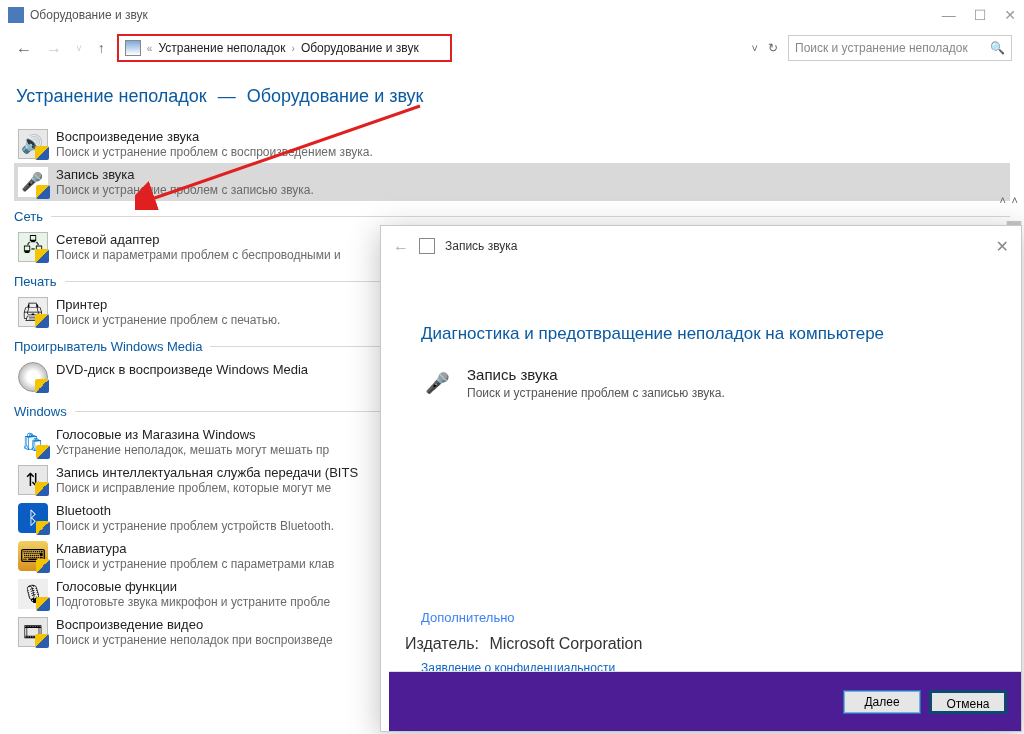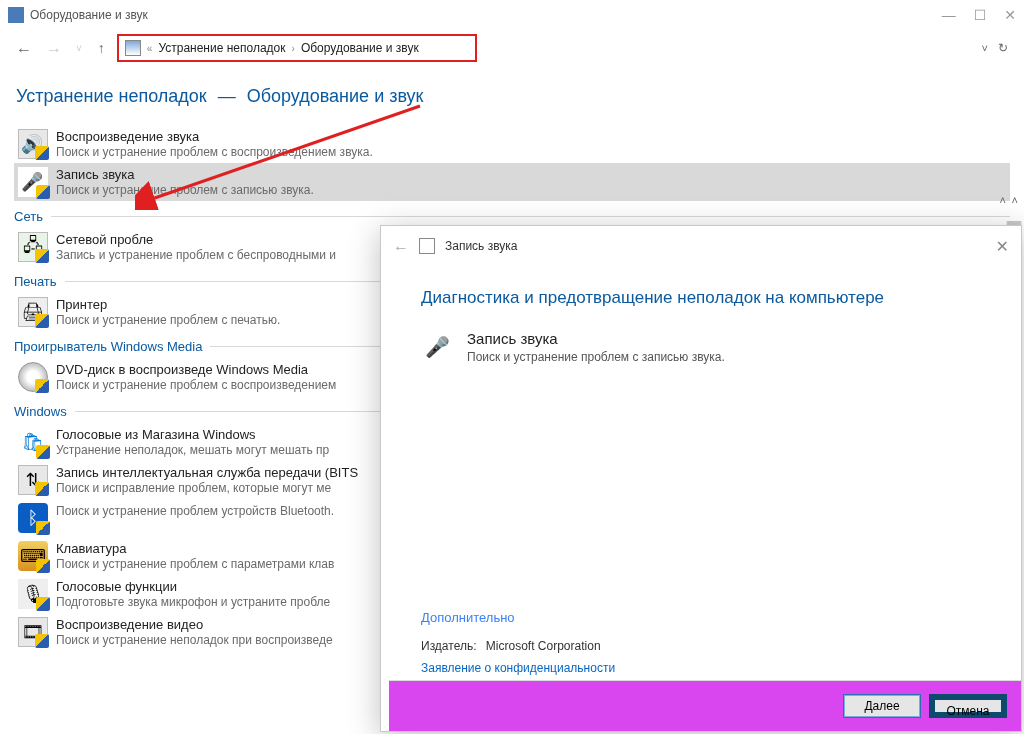--- a/index.html
+++ b/index.html
@@ -56,31 +56,31 @@
 
 .annot-arrow { position:absolute; top: 100px; left: 135px; width: 290px; height: 110px; pointer-events:none; }
 
 .wizard { position:absolute; left:380px; top:225px; right:2px; bottom:2px; background:#fff; border:1px solid #c8c8c8; box-shadow: 0 6px 30px rgba(0,0,0,0.25); }
 .wizard .whead { height: 40px; display:flex; align-items:center; padding:0 12px; gap:10px; }
 .wizard .whead .back { color:#aaa; font-size:16px; }
 .wizard .whead .wicon { width:16px; height:16px; background:#fff; border:1px solid #888; }
 .wizard .whead .wtitle { color:#333; font-size:12px; flex:1; }
 .wizard .whead .wclose { color:#888; font-size:16px; }
 .wizard .wbody { padding: 22px 40px; }
-.wizard .bigtitle { color:#0b5aa0; font-size:17px; margin-bottom: 22px; }
+.wizard .bigtitle { color:#0b5aa0; font-size:17px; margin-bottom: 22px; margin-top: 36px; }
 .wizard .trow { display:flex; gap:12px; align-items:flex-start; }
 .wizard .tricon { width:34px; height:34px; background:#fff; display:flex; align-items:center; justify-content:center; font-size:20px; color:#333; }
 .wizard .trtext .tt { font-size:15px; color:#222; }
 .wizard .trtext .td { font-size:12px; color:#555; margin-top:3px; }
 .wizard .adv { position:absolute; left:40px; bottom:106px; color:#3b82f6; font-size:13px; }
-.wizard .pub { position:absolute; left:40px; bottom:78px; font-size:12px; color:#333; }
+.wizard .pub { position:absolute; left:24px; bottom:78px; font-size:16px; color:#333; }
 .wizard .pub .lab { color:#333; margin-right:6px; }
 .wizard .priv { position:absolute; left:40px; bottom:56px; color:#0a66c2; font-size:12px; }
-.wizard .btnrow { position:absolute; bottom:0; left:8px; right:0; height:51px; background:#d946ef; border-top:1px solid #ddd; display:flex; align-items:center; justify-content:flex-end; padding-right:14px; gap:8px; }
-.wizard .btn { min-width:78px; height:24px; border:6px solid #0c4a6e; background:#e6e6e6; font-size:12px; text-align:center; line-height:22px; }
+.wizard .btnrow { position:absolute; bottom:0; left:8px; right:0; height:60px; background:#4c1d95; border-top:1px solid #ddd; display:flex; align-items:center; justify-content:flex-end; padding-right:14px; gap:8px; }
+.wizard .btn { min-width:78px; height:24px; border:3px solid #0c4a6e; background:#e6e6e6; font-size:12px; text-align:center; line-height:22px; }
 .wizard .btn.primary { border:1px solid #2a6fb5; box-shadow: inset 0 0 0 1px #79aee0; }
 </style>
 </head>
 <body>
 
 <div class="titlebar">
   <div class="app-icon"></div>
   <div class="title">Оборудование и звук</div>
   <div class="win-btns">
     <span>—</span>
@@ -99,20 +99,24 @@
     <div class="mini-icon"></div>
     <span class="chev">«</span>
     <span class="crumb">Устранение неполадок</span>
     <span class="chev">›</span>
     <span class="crumb">Оборудование и звук</span>
   </div>
   <div class="addr-tail">
     <span style="font-size:11px">˅</span>
     <span>↻</span>
   </div>
+  <div class="searchbox">
+    <span>Поиск и устранение неполадок</span>
+    <span class="mag">🔍</span>
+  </div>
 </div>
 
 <div class="content">
   <div class="page-title">
     <span>Устранение неполадок</span>
     <span class="sep">—</span>
     <span>Оборудование и звук</span>
   </div>
 
   <span class="chev-up">˄</span>
@@ -130,42 +134,41 @@
     <div class="item-text">
       <div class="t">Запись звука</div>
       <div class="d">Поиск и устранение проблем с записью звука.</div>
     </div>
   </div>
 
   <div class="grp-header">Сеть</div>
   <div class="item">
     <div class="icon32 icon-net">🖧<div class="shield"></div></div>
     <div class="item-text">
-      <div class="t">Сетевой пробле</div>
-      <div class="d">Запись и устранение проблем с беспроводными и</div>
+      <div class="t">Сетевой адаптер</div>
+      <div class="d">Поиск и параметрами проблем с беспроводными и</div>
     </div>
   </div>
 
   <div class="grp-header">Печать</div>
   <div class="item">
     <div class="icon32 icon-printer">🖨<div class="shield"></div></div>
     <div class="item-text">
       <div class="t">Принтер</div>
       <div class="d">Поиск и устранение проблем с печатью.</div>
     </div>
   </div>
 
   <div class="grp-header">Проигрыватель Windows Media</div>
   <div class="item">
     <div class="icon32 icon-disc">
         <div class="shield"></div>
       </div>
     <div class="item-text">
       <div class="t">DVD-диск в воспроизведе Windows Media</div>
-      <div class="d">Поиск и устранение проблем с воспроизведением</div>
     </div>
   </div>
 
   <div class="grp-header">Windows</div>
   <div class="item">
     <div class="icon32 icon-store">🛍<div class="shield"></div></div>
     <div class="item-text">
       <div class="t">Голосовые из Магазина Windows</div>
       <div class="d">Устранение неполадок, мешать могут мешать пр</div>
     </div>
@@ -173,20 +176,21 @@
   <div class="item">
     <div class="icon32 icon-bits">⇅<div class="shield"></div></div>
     <div class="item-text">
       <div class="t">Запись интеллектуальная служба передачи (BITS</div>
       <div class="d">Поиск и исправление проблем, которые могут ме</div>
     </div>
   </div>
   <div class="item">
     <div class="icon32 icon-bt">ᛒ<div class="shield"></div></div>
     <div class="item-text">
+      <div class="t">Bluetooth</div>
       <div class="d">Поиск и устранение проблем устройств Bluetooth.</div>
     </div>
   </div>
   <div class="item">
     <div class="icon32 icon-kb">⌨<div class="shield"></div></div>
     <div class="item-text">
       <div class="t">Клавиатура</div>
       <div class="d">Поиск и устранение проблем с параметрами клав</div>
     </div>
   </div>

